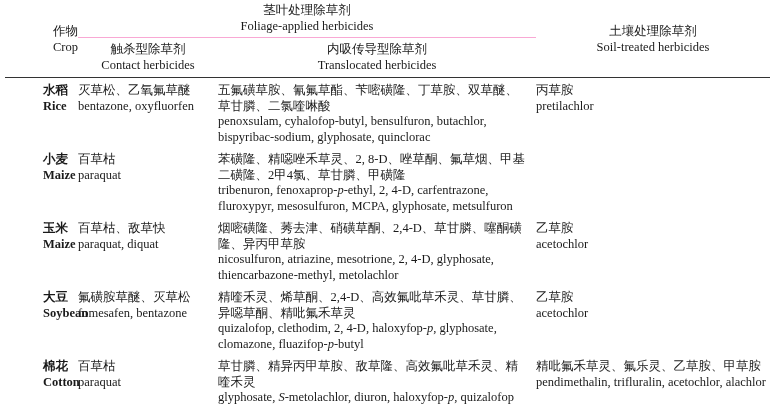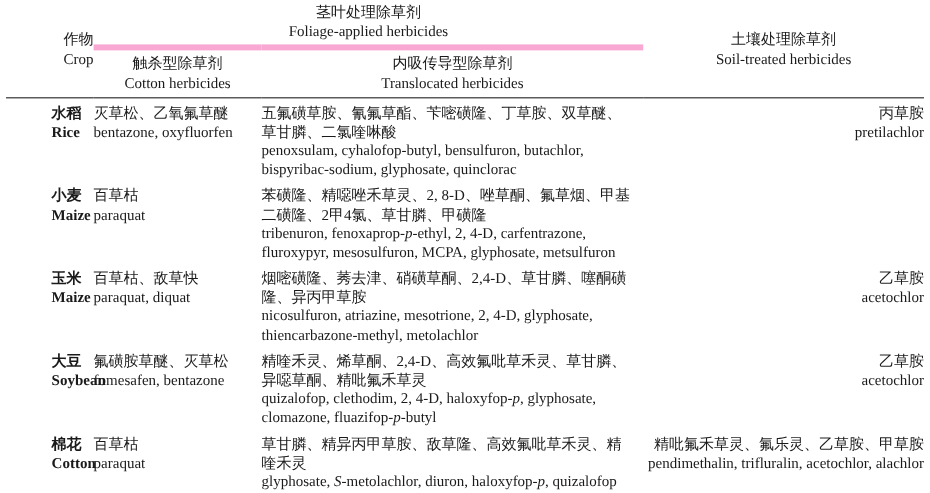--- a/index.html
+++ b/index.html
@@ -25,31 +25,31 @@
   thead { border-bottom: 1.5px solid #333; }
   th {
     font-weight: normal;
     font-size: 12.5px;
     line-height: 16px;
     text-align: center;
     vertical-align: middle;
     padding: 2px 0;
   }
   th.h-crop { text-align: right; padding-left: 40px; }
-  th.h-foliage { border-bottom: 5px solid #f9a8d4; padding-bottom: 3px; }
+  th.h-foliage { border-bottom: 1px solid #f9a8d4; padding-bottom: 3px; }
   th.h-sub { padding-top: 3px; padding-bottom: 4px; margin-top: 11px; }
 
   td {
     vertical-align: top;
     font-size: 12.5px;
     line-height: 15.5px;
     padding: 5px 8px 2px 0;
   }
   td.crop-cell { padding-left: 38px; padding-right: 0; white-space: nowrap; overflow: visible; font-weight: bold; }
-  td.soil-cell { padding-right: 0; text-align: right; }
+  td.soil-cell { padding-right: 0; }
   tr.row-cotton td { padding-bottom: 16px; }
   .zh-line, .en-line { display: block; }
   i { font-style: italic; }
 </style>
 </head>
 <body>
 
 <table class="paper-table">
   <colgroup>
     <col class="c-crop">
@@ -68,21 +68,21 @@
         <span class="en-line">Foliage-applied herbicides</span>
       </th>
       <th rowspan="2">
         <span class="zh-line">土壤处理除草剂</span>
         <span class="en-line">Soil-treated herbicides</span>
       </th>
     </tr>
     <tr>
       <th class="h-sub">
         <span class="zh-line">触杀型除草剂</span>
-        <span class="en-line">Cotton herbicides</span>
+        <span class="en-line">Contact herbicides</span>
       </th>
       <th class="h-sub">
         <span class="zh-line">内吸传导型除草剂</span>
         <span class="en-line">Translocated herbicides</span>
       </th>
     </tr>
   </thead>
   <tbody>
 
     <tr class="row-rice">

